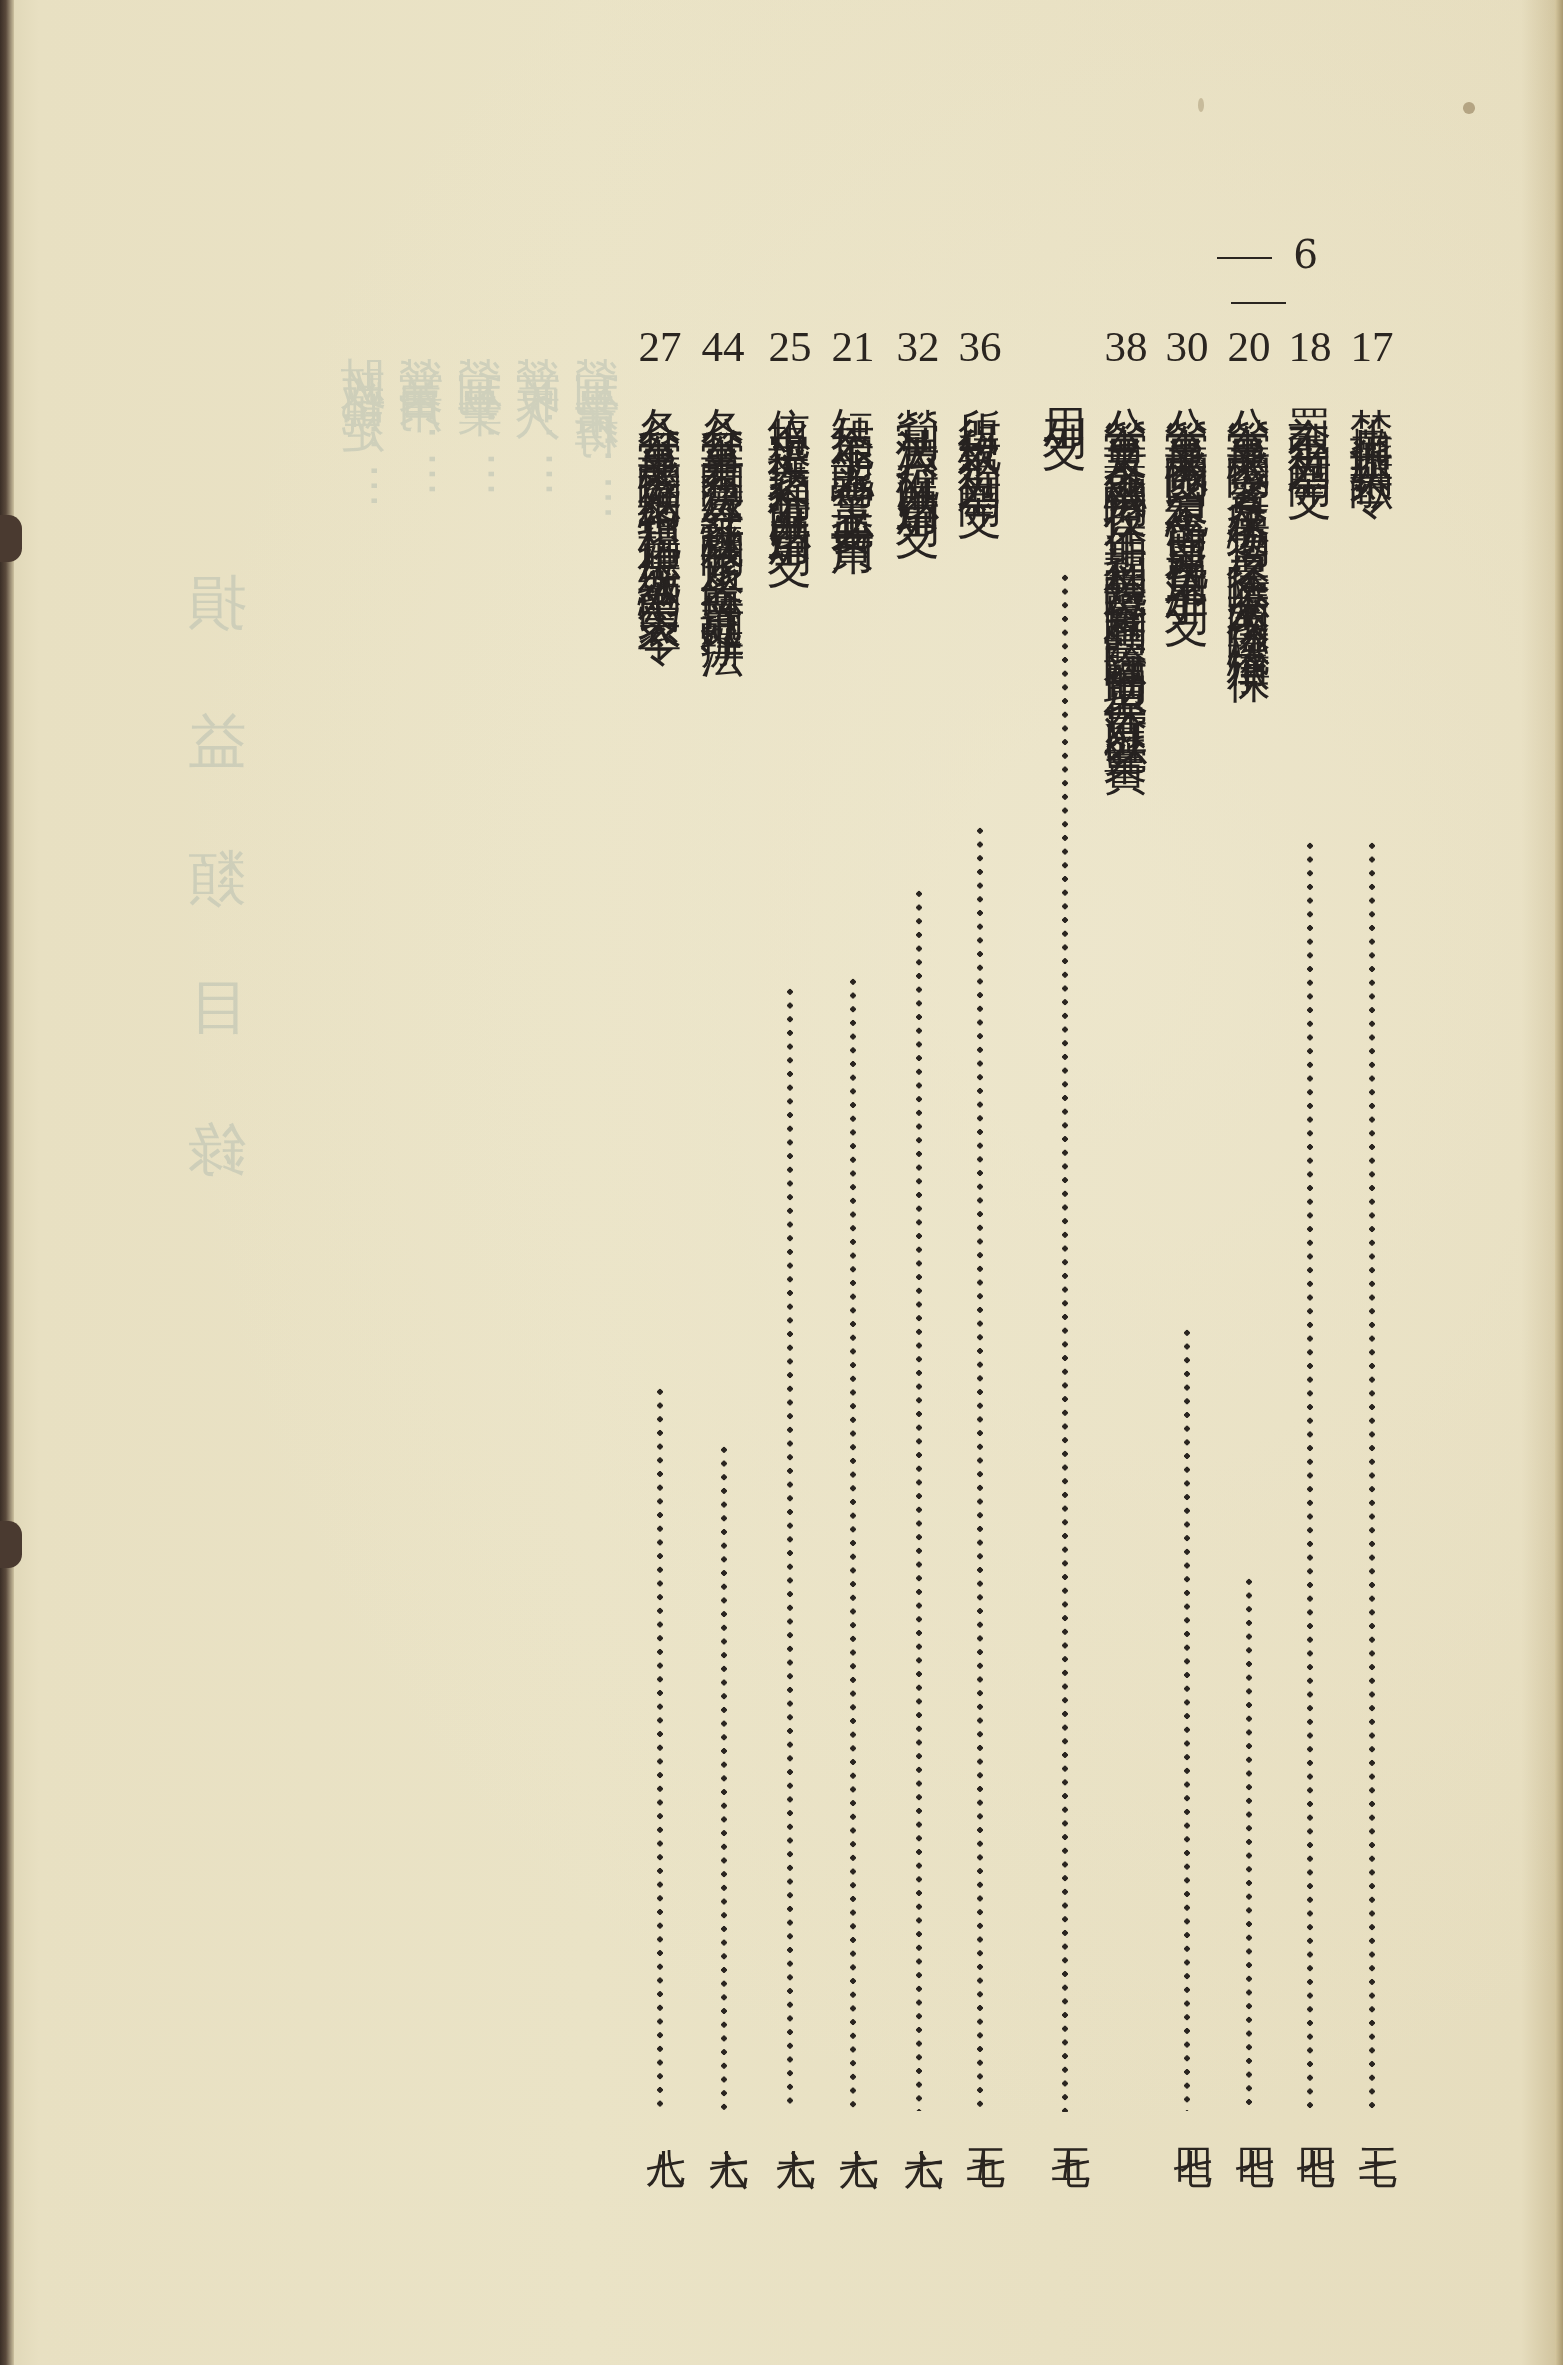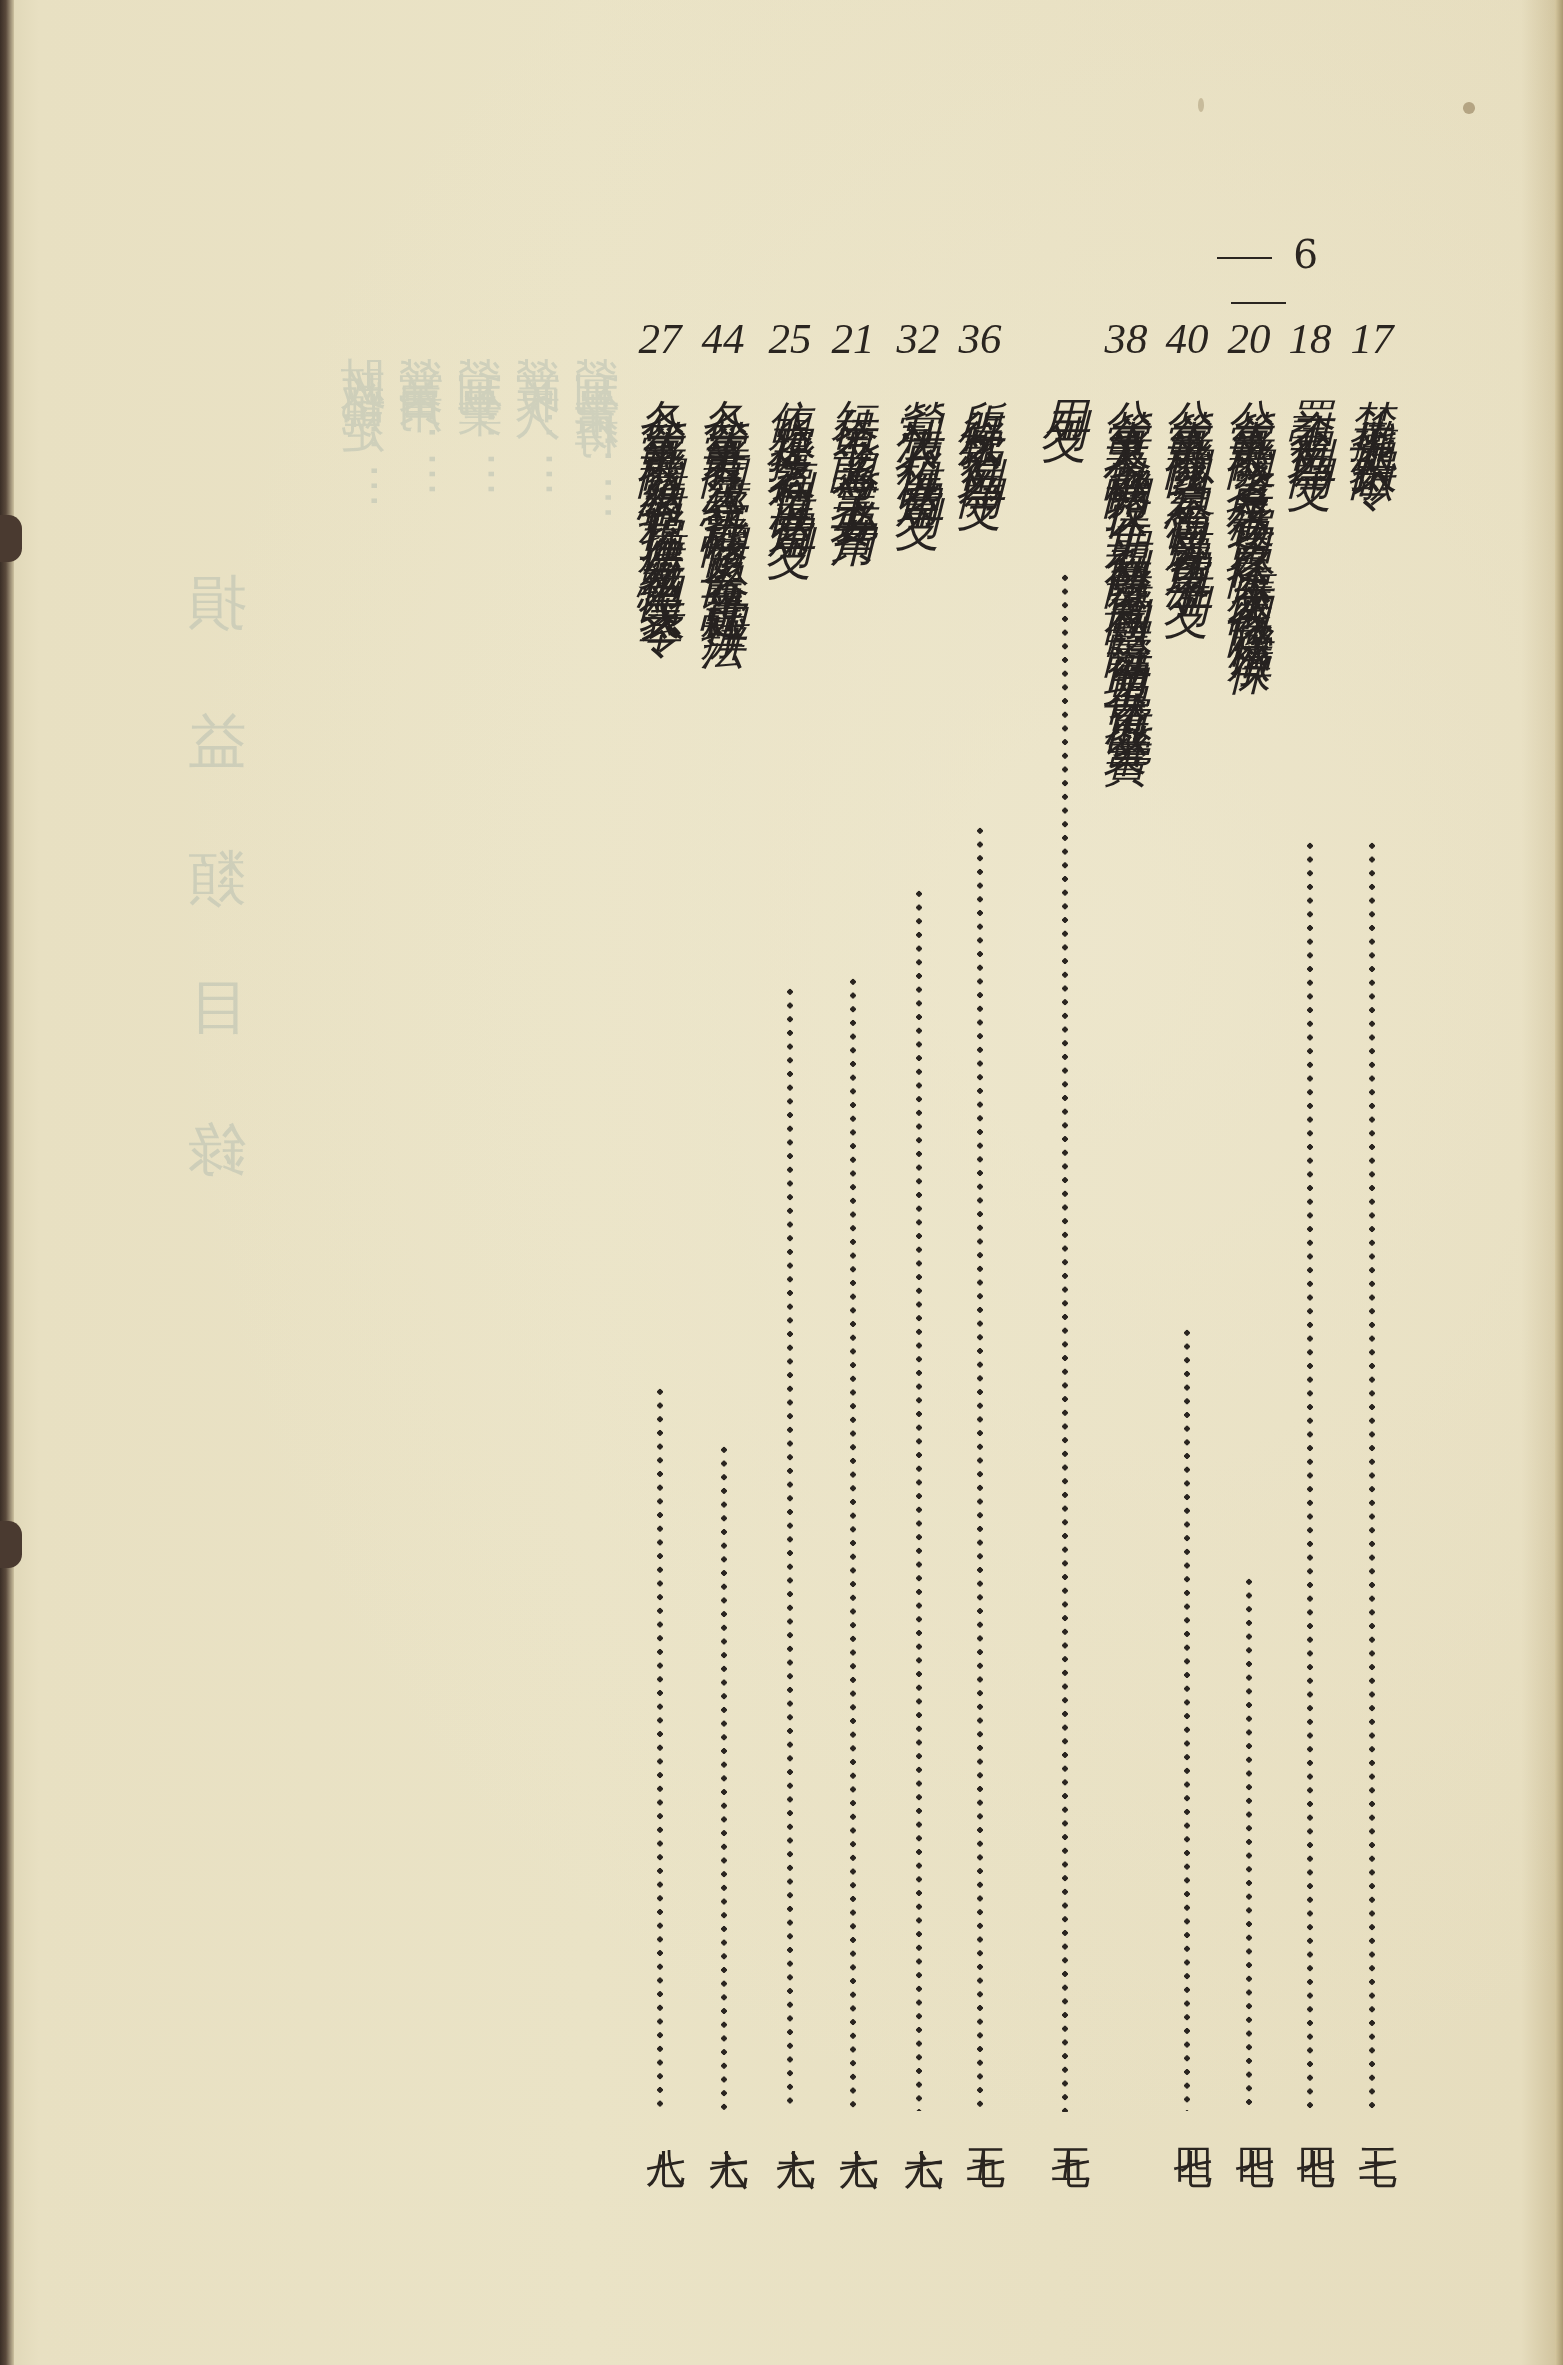--- a/index.html
+++ b/index.html
@@ -25,21 +25,21 @@
     font-family:"DejaVu Sans", sans-serif; font-size:45px; letter-spacing:11.7px;
     transform:scaleX(-1);
   }
 
   .page-number {
     position:absolute; left:1161px; top:232px; width:195px; text-align:center;
     font-size:39px; color:#2a2520; letter-spacing:3.9px;
   }
   .page-number .dash { display:inline-block; width:55px; height:2.9px; background:#2a2520; vertical-align:middle; margin:0 21.5px; }
 
-  .entry { position:absolute; top:316px; width:62px;font-style:italic; }
+  .entry { position:absolute; top:324px; width:62px; }
   .entry .num {
     display:block; text-align:center; font-family:"Liberation Serif", serif;
     font-size:43px; line-height:45px; height:49px; color:#2a2520;
   }
   .entry .text {
     display:block; writing-mode:vertical-rl; font-size:44px; line-height:62px;
     letter-spacing:9.8px; font-family:"DejaVu Serif", serif; color:#262220;
     margin:0 auto; width:62px;
   }
   .leader {
@@ -89,21 +89,21 @@
 <div class="pg" style="left:1279px">七四</div>
 
 <div class="entry" style="left:1218px">
   <span class="num">20</span>
   <span class="text">公營事業機關之資產及承運物資之保險應交本國保險機構承保</span>
 </div>
 <div class="leader" style="left:1245px;top:1575px;height:536px"></div>
 <div class="pg" style="left:1218px">七四</div>
 
 <div class="entry" style="left:1156px">
-  <span class="num">40</span>
+  <span class="num">30</span>
   <span class="text">公營事業機關國省定紀念節日慶祝費用准予列支</span>
 </div>
 <div class="leader" style="left:1183px;top:1326px;height:785px"></div>
 <div class="pg" style="left:1156px">七四</div>
 
 <div class="entry" style="left:1095px">
   <span class="num">38</span>
   <span class="text">公營事業及金融機關投保一年期福利壽險暨優利團體壽險補助員工保費准以營業費</span>
 </div>
 <div class="entry" style="left:1034px">

